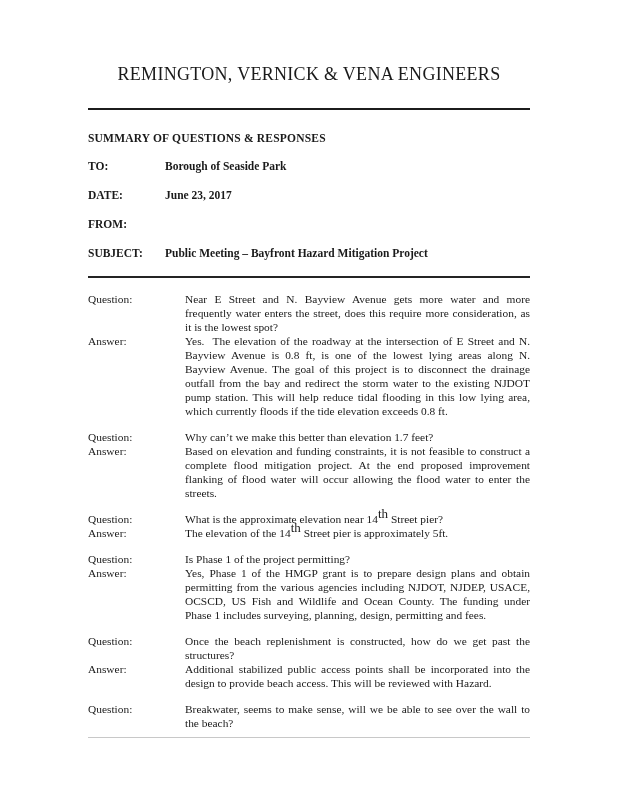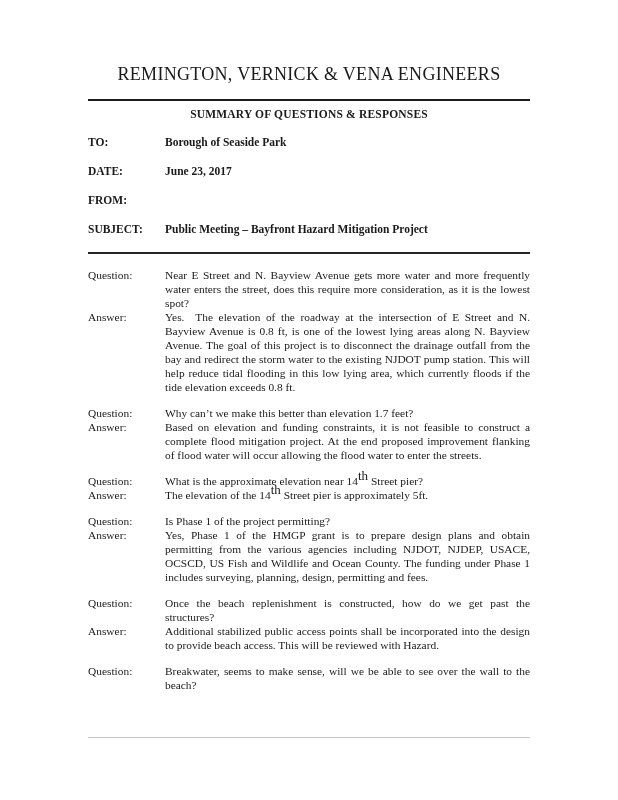--- a/index.html
+++ b/index.html
@@ -20,27 +20,26 @@
     position: absolute;
     left: 88px; top: 0;
     width: 442px;
   }
   .company-header {
     margin-top: 64px;
     text-align: center;
     font-size: 18px;
     letter-spacing: 0.3px;
     line-height: 21px;
-    padding-bottom: 14px;
+    padding-bottom: 23px;
     border-bottom: 2px solid #1c1c1c;
     white-space: nowrap;
   }
   .doc-title {
-    margin-top: 7px;
-    text-align: center;
+    margin-top: 22px;
     font-weight: bold;
     font-size: 11.5px;
     letter-spacing: 0.2px;
   }
   .memo { margin-top: 16px; }
   .memo-row {
     display: flex;
     font-weight: bold;
     font-size: 11.5px;
     line-height: 13px;
@@ -54,21 +53,21 @@
     margin-top: 1px;
   }
   .qa-section {
     margin-top: 14px;
     font-size: 11.4px;
     line-height: 14px;
   }
   .qa-group { margin-bottom: 12px; }
   .qa-row { display: flex; }
   .qa-label { width: 77px; flex: none; }
-  .qa-text { flex: 1; text-align: justify; }
+  .qa-text { flex: 1; text-align: justify; margin-left: 20px; }
   sup { font-size: 13px; line-height: 0; vertical-align: super; }
   .footer-rule {
     position: absolute;
     left: 88px; width: 442px;
     top: 737px;
     border-top: 1px solid #c8c8c8;
   }
   .page-footer {
     position: absolute;
     top: 742px;

